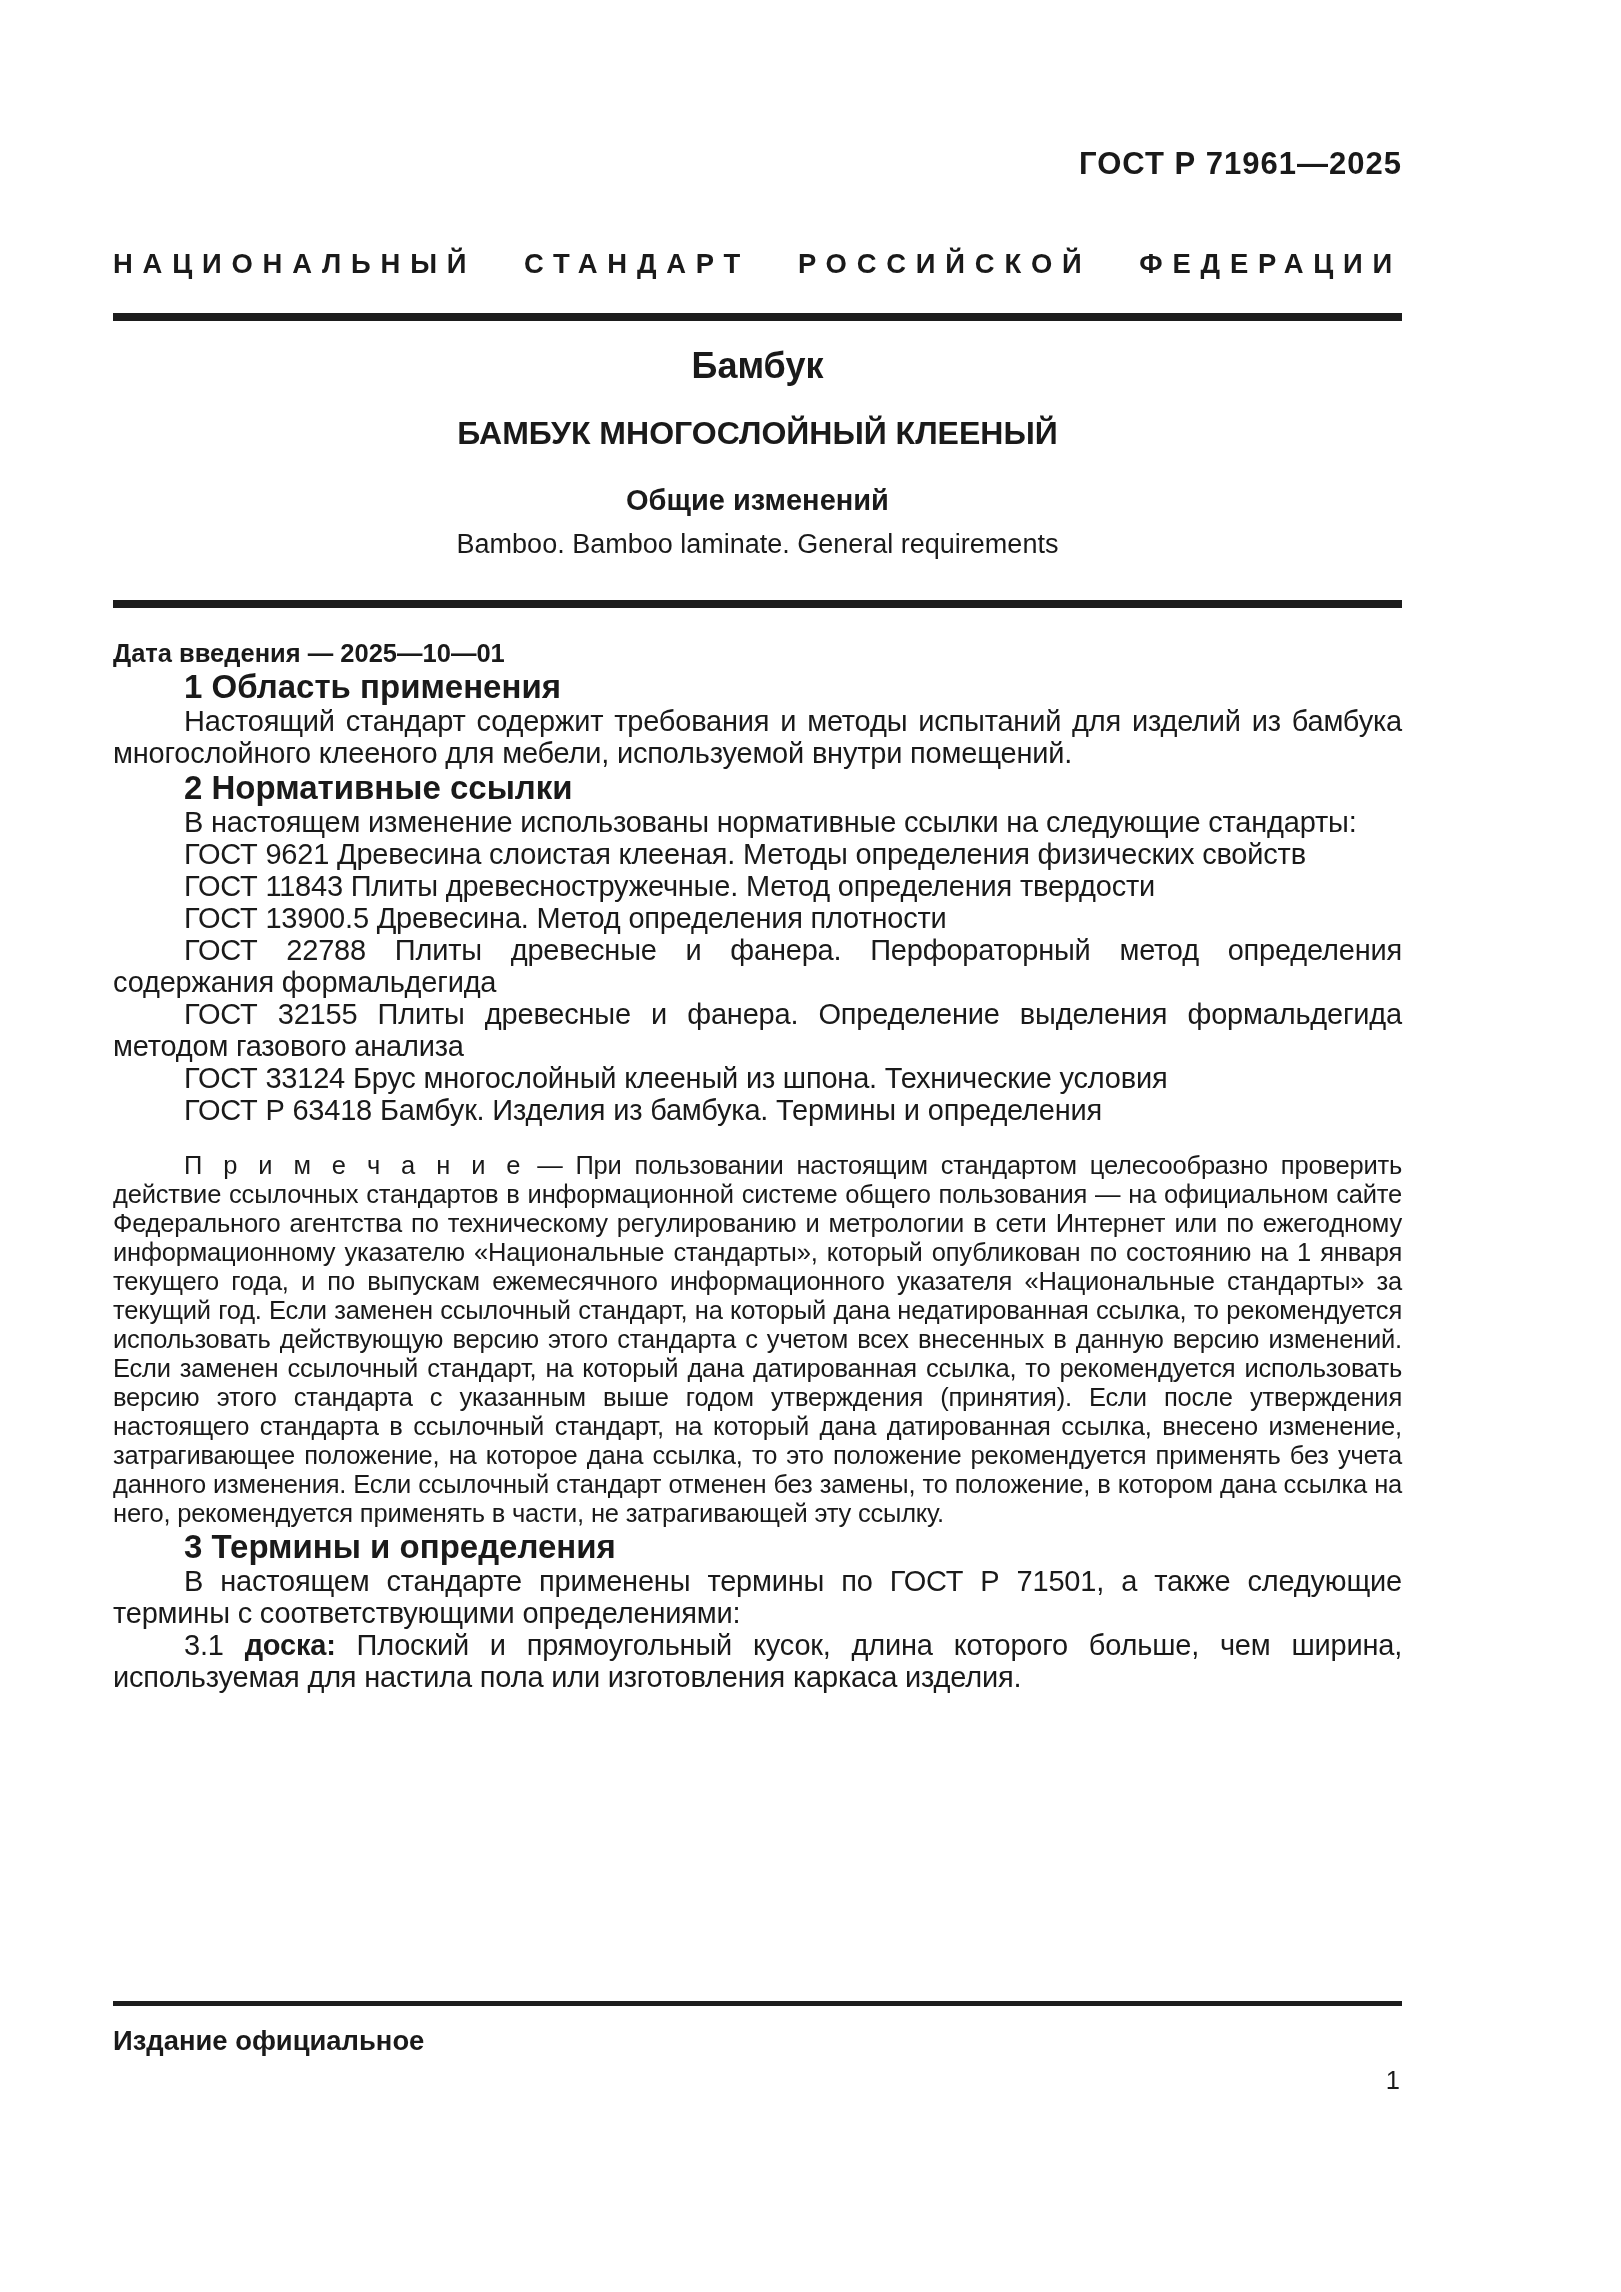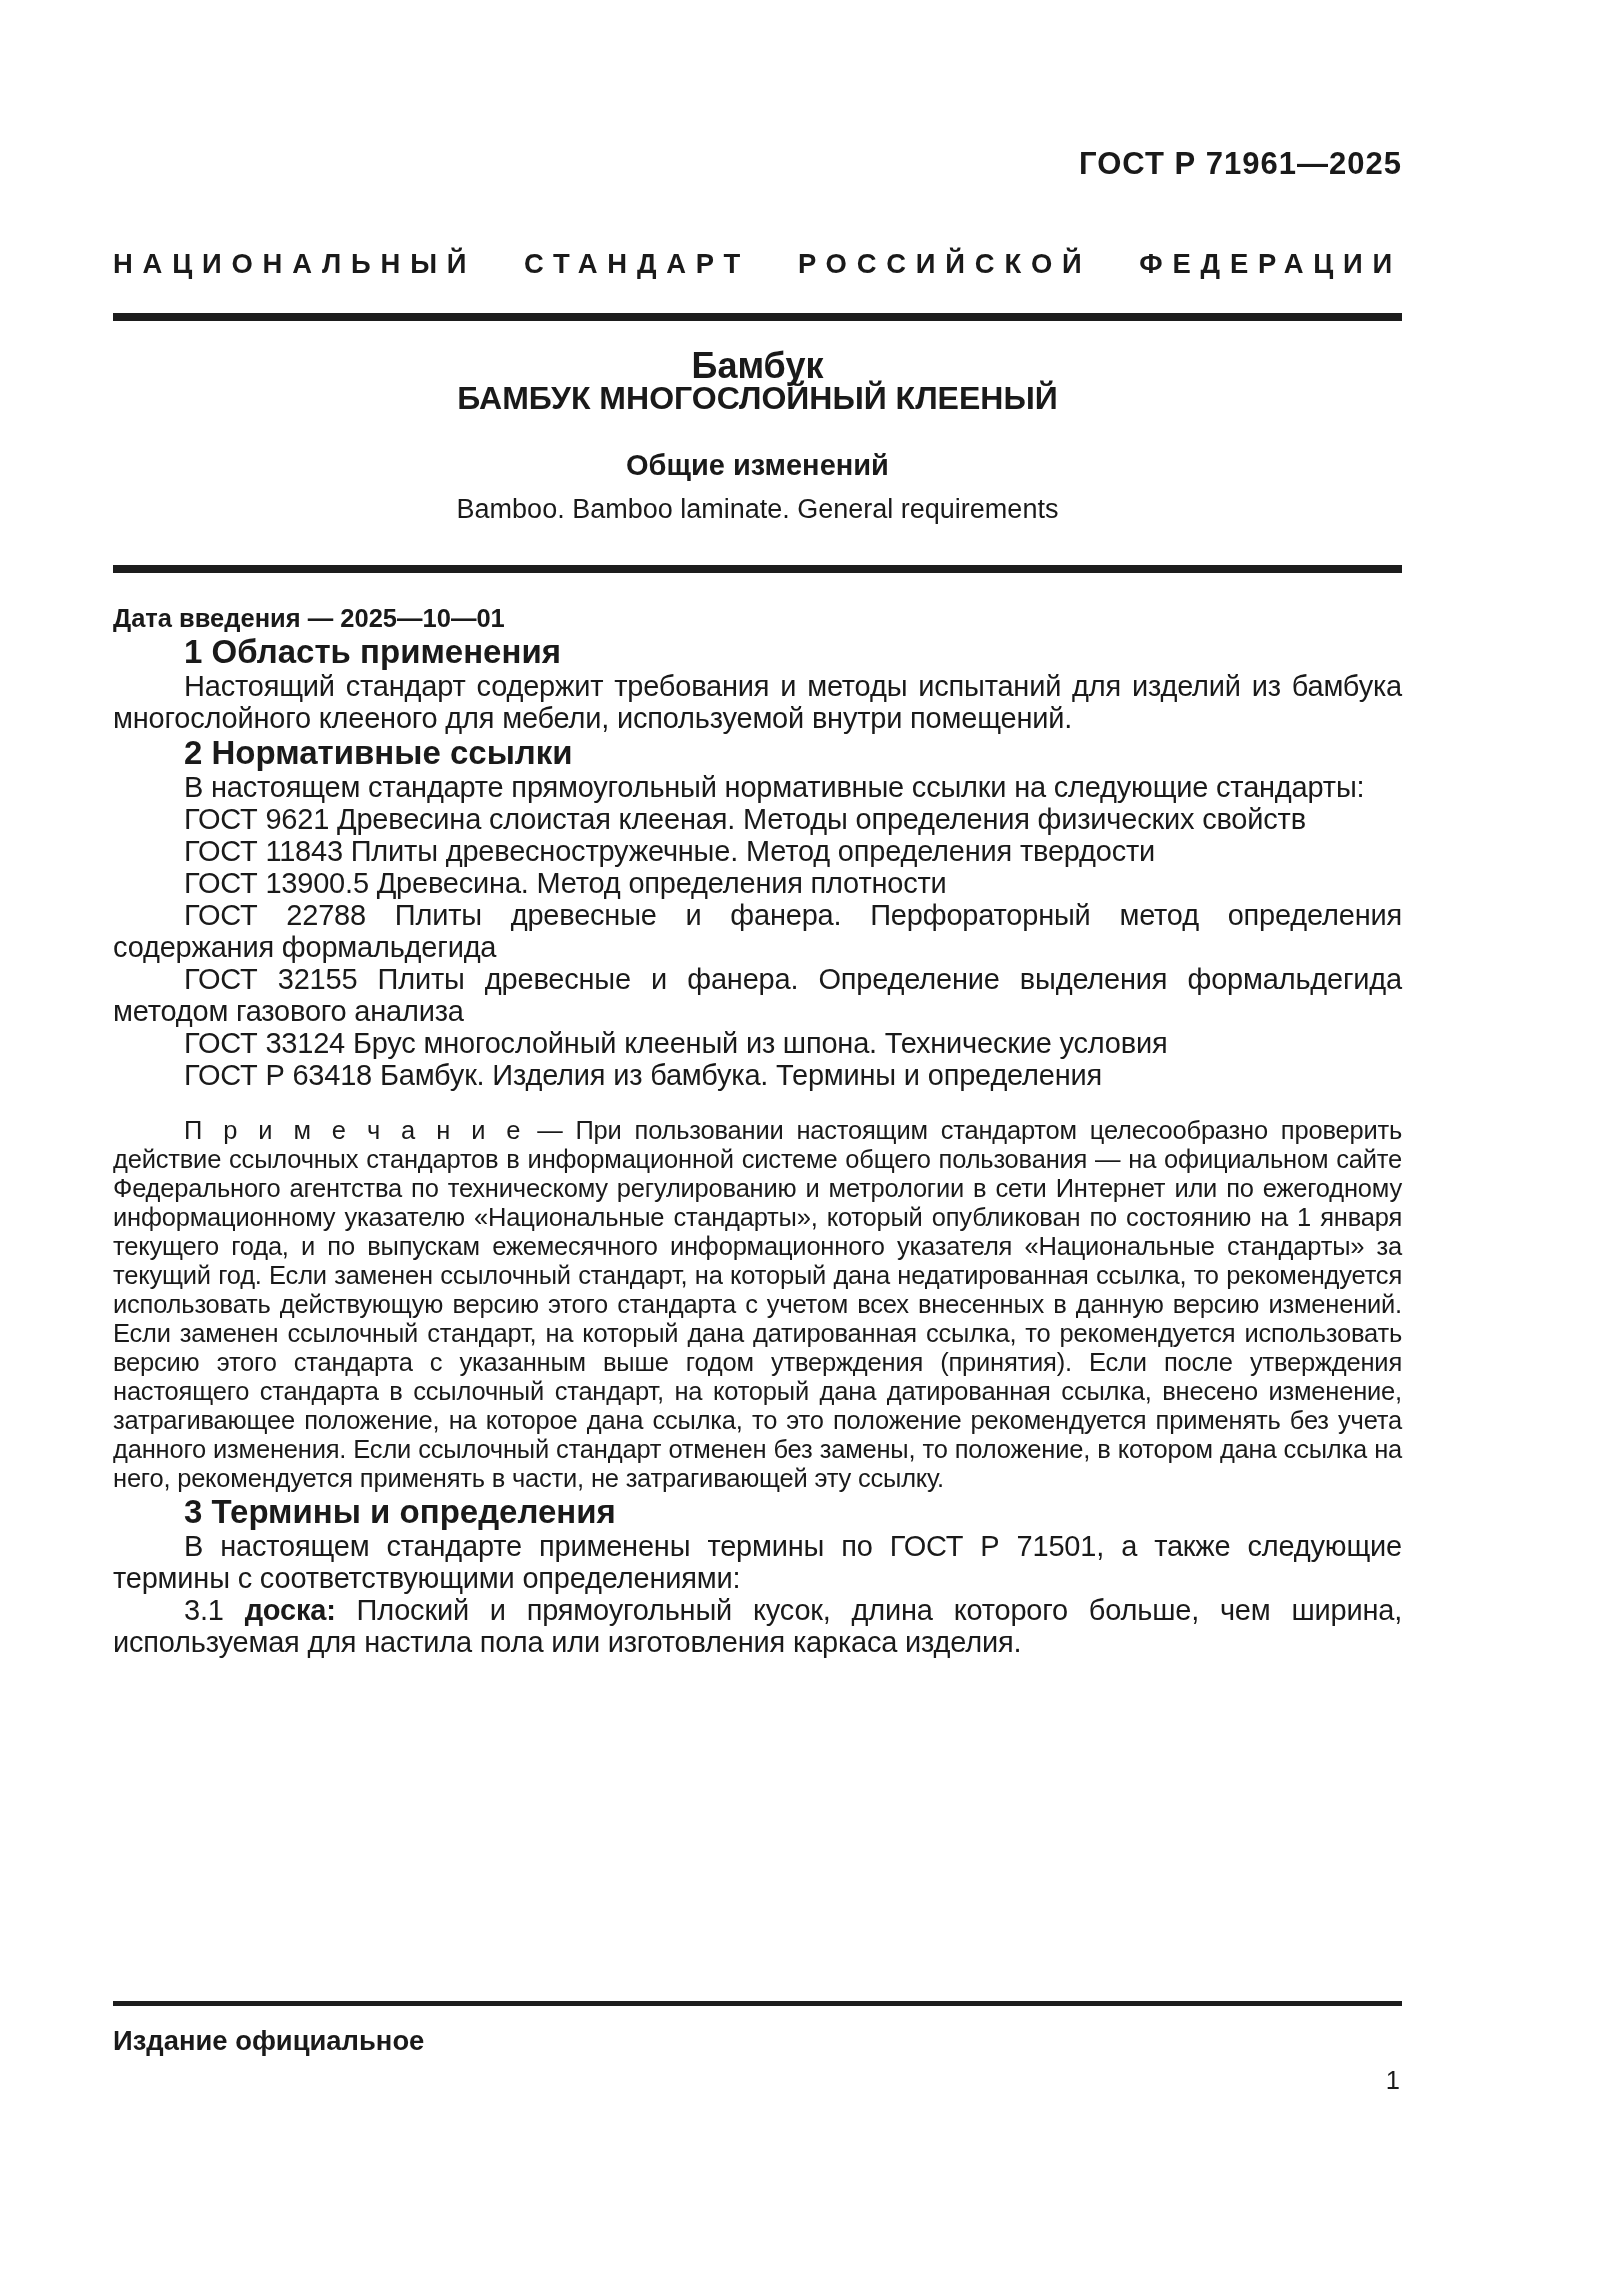--- a/index.html
+++ b/index.html
@@ -34,21 +34,21 @@
     overflow: hidden;
   }
   .rule {
     height: 7.8px;
     background: #1d1d1d;
   }
   .rule-top { margin-top: 33px; }
   .rule-title-bottom { margin-top: 41px; }
   .title-block { text-align: center; }
   .title-subject  { margin-top: 29px; font-size: 36px; font-weight: bold; line-height: 31px; }
-  .title-main     { font-size: 32px; font-weight: bold; line-height: 35px; }
+  .title-main     { margin-top: 35px; font-size: 32px; font-weight: bold; line-height: 35px; }
   .title-subtitle { margin-top: 33px; font-size: 29px; font-weight: bold; line-height: 32px; }
   .title-english  { margin-top: 14px; font-size: 27px; line-height: 29px; }
   .effective-date {
     margin-top: 31px;
     text-align: left;
     font-size: 25.5px;
     font-weight: bold;
     line-height: 29px;
   }
   h2.sect {
@@ -125,21 +125,21 @@
   </div>
 
   <div class="rule rule-title-bottom"></div>
 
   <div class="effective-date">Дата введения — 2025—10—01</div>
 
   <h2 class="sect h-scope">1 Область применения</h2>
   <p class="body after-heading">Настоящий стандарт содержит требования и методы испытаний для изделий из бамбука многослойного клееного для мебели, используемой внутри помещений.</p>
 
   <h2 class="sect h-refs">2 Нормативные ссылки</h2>
-  <p class="body refs-intro">В настоящем стандарте прямоугольный нормативные ссылки на следующие стандарты:</p>
+  <p class="body refs-intro">В настоящем изменение использованы нормативные ссылки на следующие стандарты:</p>
   <p class="body">ГОСТ 9621 Древесина слоистая клееная. Методы определения физических свойств</p>
   <p class="body">ГОСТ 11843 Плиты древесностружечные. Метод определения твердости</p>
   <p class="body">ГОСТ 13900.5 Древесина. Метод определения плотности</p>
   <p class="body">ГОСТ 22788 Плиты древесные и фанера. Перфораторный метод определения содержания формальдегида</p>
   <p class="body">ГОСТ 32155 Плиты древесные и фанера. Определение выделения формальдегида методом газового анализа</p>
   <p class="body">ГОСТ 33124 Брус многослойный клееный из шпона. Технические условия</p>
   <p class="body">ГОСТ Р 63418 Бамбук. Изделия из бамбука. Термины и определения</p>
 
   <p class="note">
     <span class="note-label">П р и м е ч а н и е</span>

